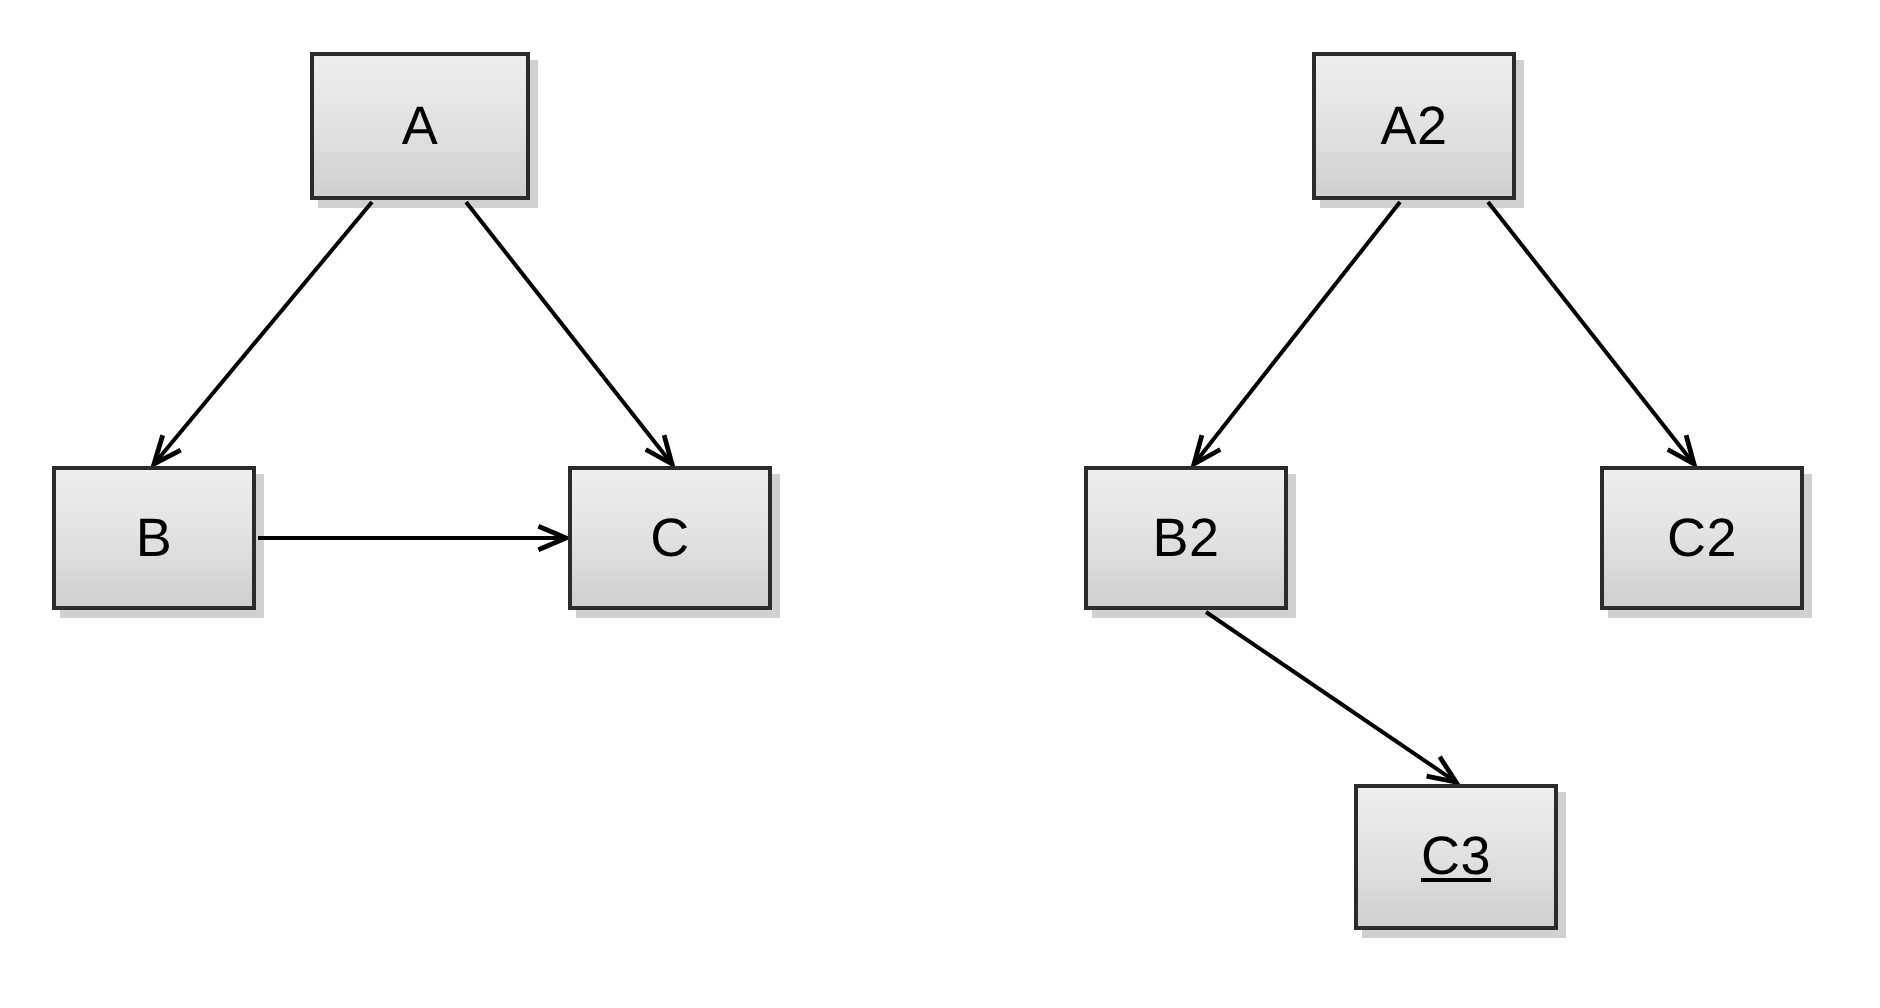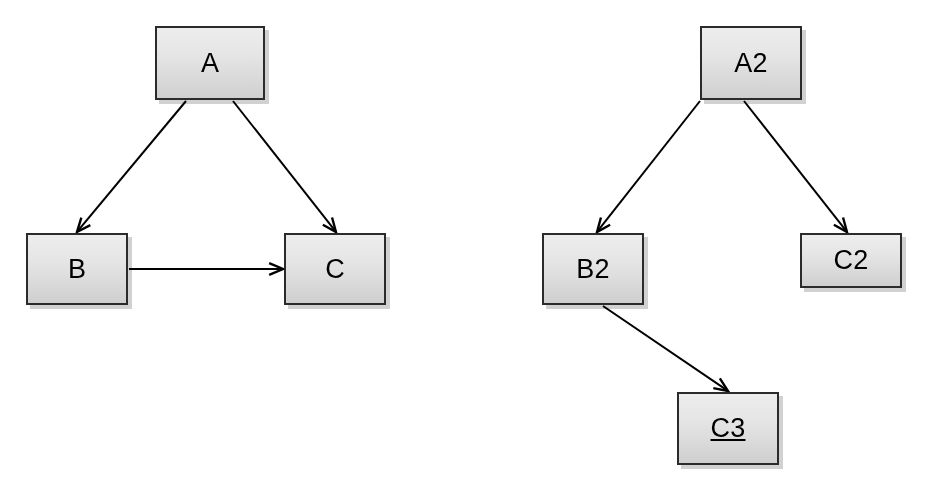--- a/index.html
+++ b/index.html
@@ -79,27 +79,27 @@
   <div id="node-layer">
       <div class="node" style="left: 155px; top: 26px; width: 110px; height: 74px;">
         <span class="node-label">A</span>
       </div>
       <div class="node" style="left: 26px; top: 233px; width: 102px; height: 72px;">
         <span class="node-label">B</span>
       </div>
       <div class="node" style="left: 284px; top: 233px; width: 102px; height: 72px;">
         <span class="node-label">C</span>
       </div>
-      <div class="node" style="left: 700px; top: 26px; width: 102px; height: 74px;">
+      <div class="node" style="left: 656px; top: 26px; width: 102px; height: 74px;">
         <span class="node-label">A2</span>
       </div>
       <div class="node" style="left: 542px; top: 233px; width: 102px; height: 72px;">
         <span class="node-label">B2</span>
       </div>
-      <div class="node" style="left: 800px; top: 233px; width: 102px; height: 55px;">
+      <div class="node" style="left: 800px; top: 233px; width: 102px; height: 72px;">
         <span class="node-label">C2</span>
       </div>
       <div class="node" style="left: 677px; top: 392px; width: 102px; height: 73px; text-decoration: underline;">
         <span class="node-label">C3</span>
       </div>
     </div>
 
 </div>
 
 </body></html>

